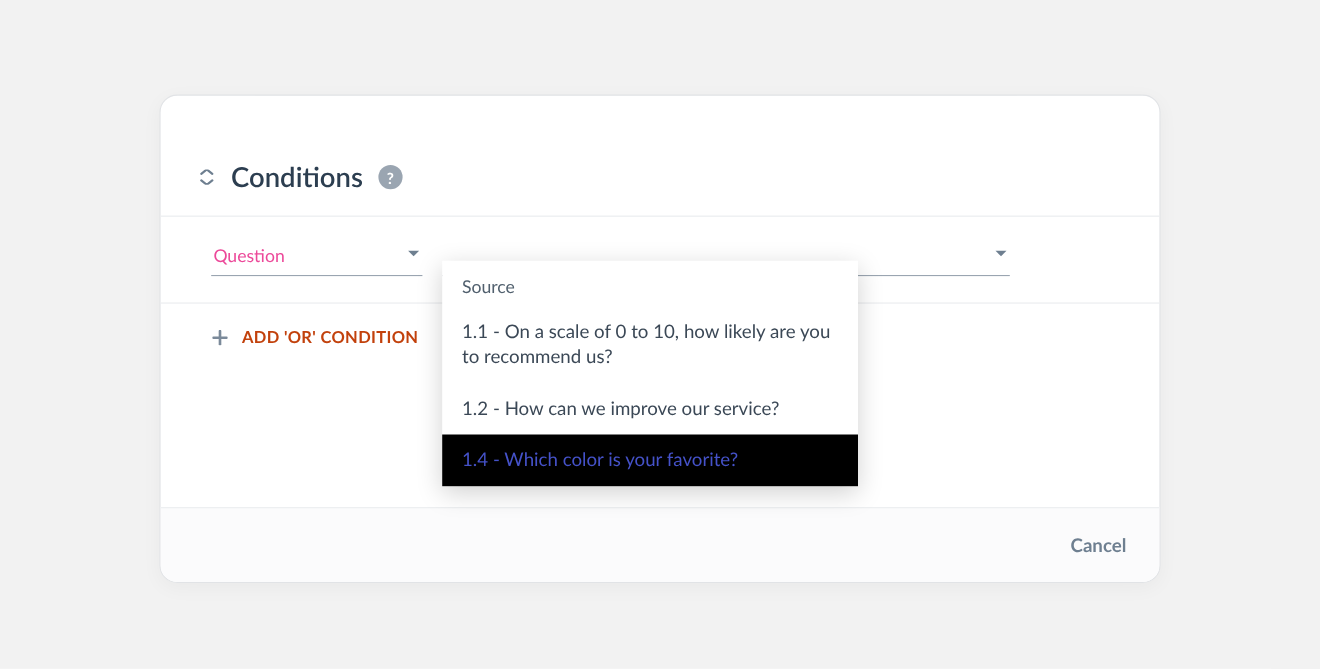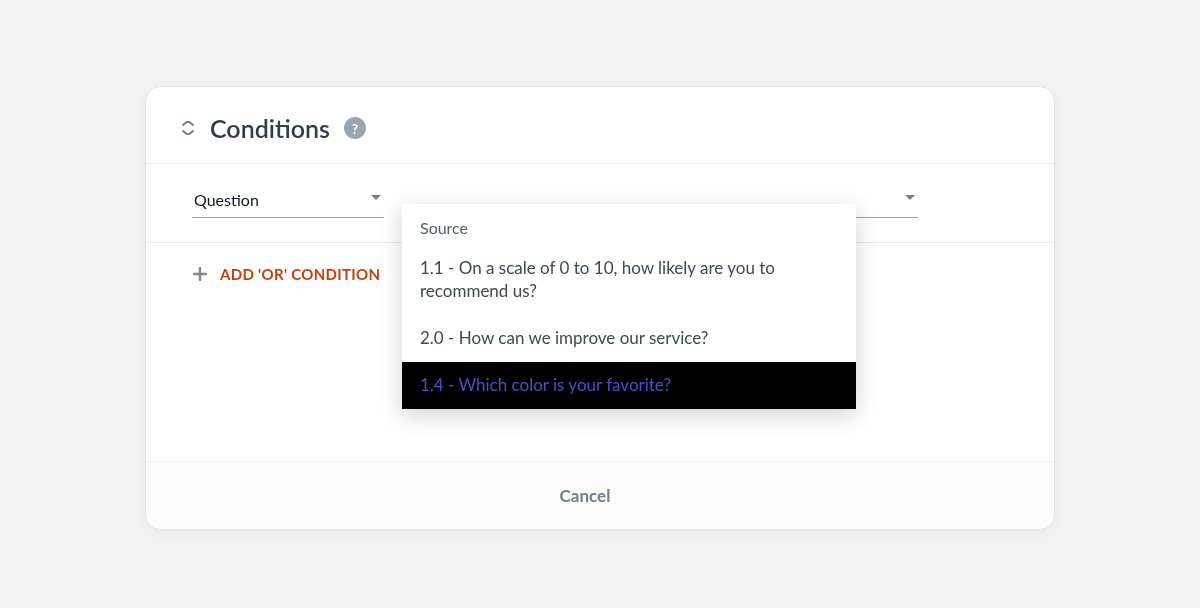--- a/index.html
+++ b/index.html
@@ -21,20 +21,21 @@
     border-radius: 16px;
     box-shadow: 0 4px 18px rgba(0,0,0,0.04);
     overflow: hidden;
   }
   
   .panel-header {
     display: flex;
     align-items: center;
     gap: 14px;
     padding: 26px 34px 20px 34px;
+    margin-top: 33px;
   }
   .title {
     font-size: 25px;
     font-weight: 600;
     color: #2c3e50;
   }
   .help-circle {
     width: 22px; height: 22px;
     border-radius: 50%;
     background: #9aa5b1;
@@ -57,41 +58,41 @@
     border-top: 1px solid #e9ebee;
     border-bottom: 1px solid #e9ebee;
     padding: 22px 0 24px 46px;
     position: relative;
   }
   .select {
     position: relative;
     display: inline-block;
     height: 32px;
     border-bottom: 1px solid #9aa5b1;
-    color: #0f172a;
+    color: #ec4899;
     font-size: 16px;
     padding: 4px 26px 6px 2px;
     cursor: pointer;
     vertical-align: top;
   }
   .select .caret {
     position: absolute;
     right: 2px;
     top: 8px;
   }
   #sel-question { width: 192px; margin-right: 14px; }
   #sel-empty    { width: 516px; }
   .caret svg { display: block; }
 
   
   .dropdown {
     position: absolute;
     left: 256px;
     top: 40px;
-    width: 454px;
+    width: 378px;
     background: #fff;
     box-shadow: 0 6px 22px rgba(0,0,0,0.18);
     z-index: 5;
     padding-top: 4px;
   }
   .dropdown .group-label {
     padding: 10px 18px 8px 18px;
     color: #51606e;
     font-size: 16px;
   }
@@ -127,21 +128,21 @@
 
   
   .footer {
     position: absolute;
     left: 0; right: 0; bottom: 0;
     height: 68px;
     background: #fbfbfc;
     border-top: 1px solid #eceef0;
     display: flex;
     align-items: center;
-    justify-content: center;
+    justify-content: flex-end;
     padding-right: 30px;
   }
   .cancel {
     color: #6e7f90;
     font-weight: 700;
     font-size: 17px;
     cursor: pointer;
   }
 </style>
 </head>
@@ -174,21 +175,21 @@
       <span class="caret">
         <svg width="12" height="8" viewBox="0 0 12 8">
             <path d="M1 1 L6 6 L11 1" fill="#6e7f90"></path>
           </svg>
       </span>
     </div>
 
     <div class="dropdown">
       <div class="group-label">Source</div>
       <div class="opt">1.1 - On a scale of 0 to 10, how likely are you to recommend us?</div>
-      <div class="opt">2.0 - How can we improve our service?</div>
+      <div class="opt">1.2 - How can we improve our service?</div>
       <div class="opt selected">1.4 - Which color is your favorite?</div>
     </div>
   </div>
 
   <div class="add-row">
     <span class="plus">
       <svg width="14" height="14" viewBox="0 0 14 14">
         <line x1="7" y1="1" x2="7" y2="13" stroke="#7b8a9a" stroke-width="2.4" stroke-linecap="round"></line>
         <line x1="1" y1="7" x2="13" y2="7" stroke="#7b8a9a" stroke-width="2.4" stroke-linecap="round"></line>
       </svg>

